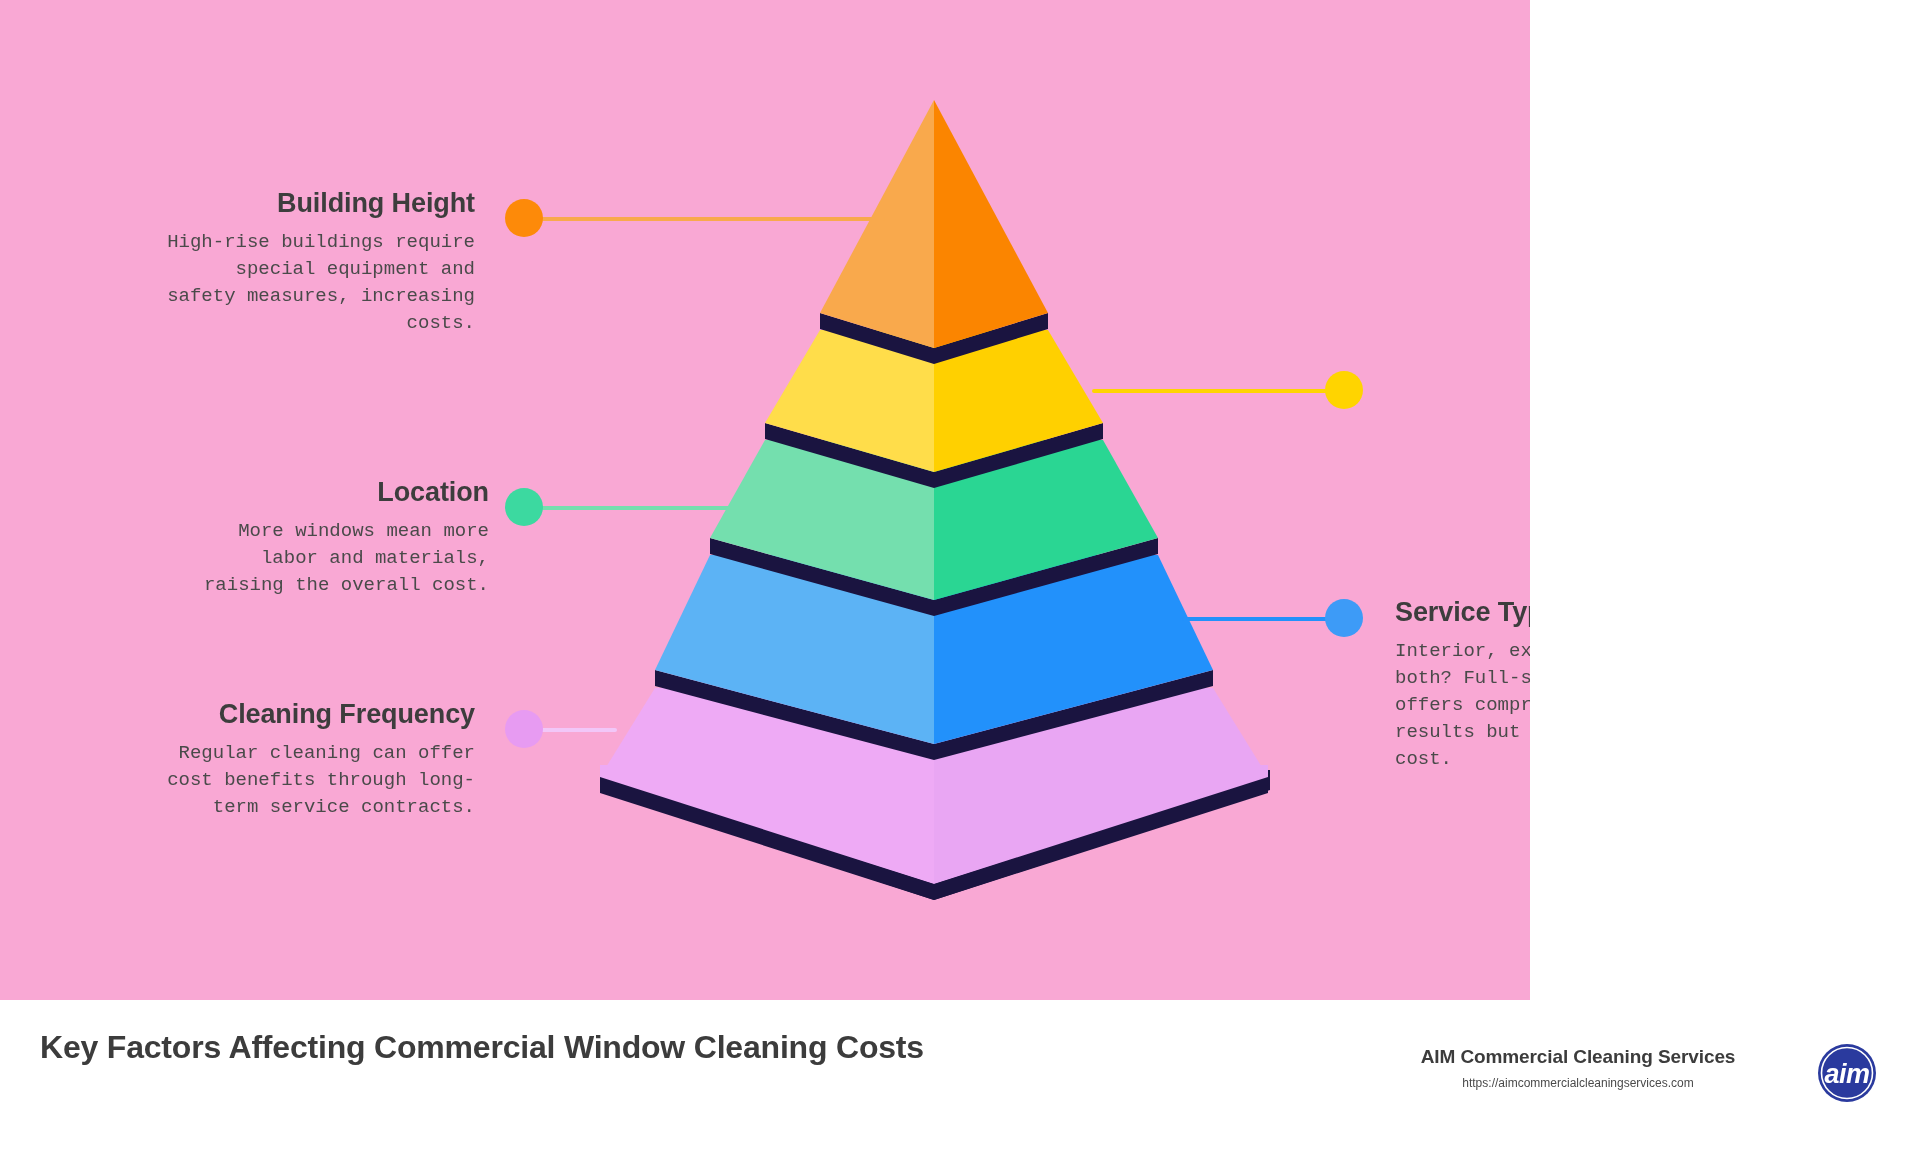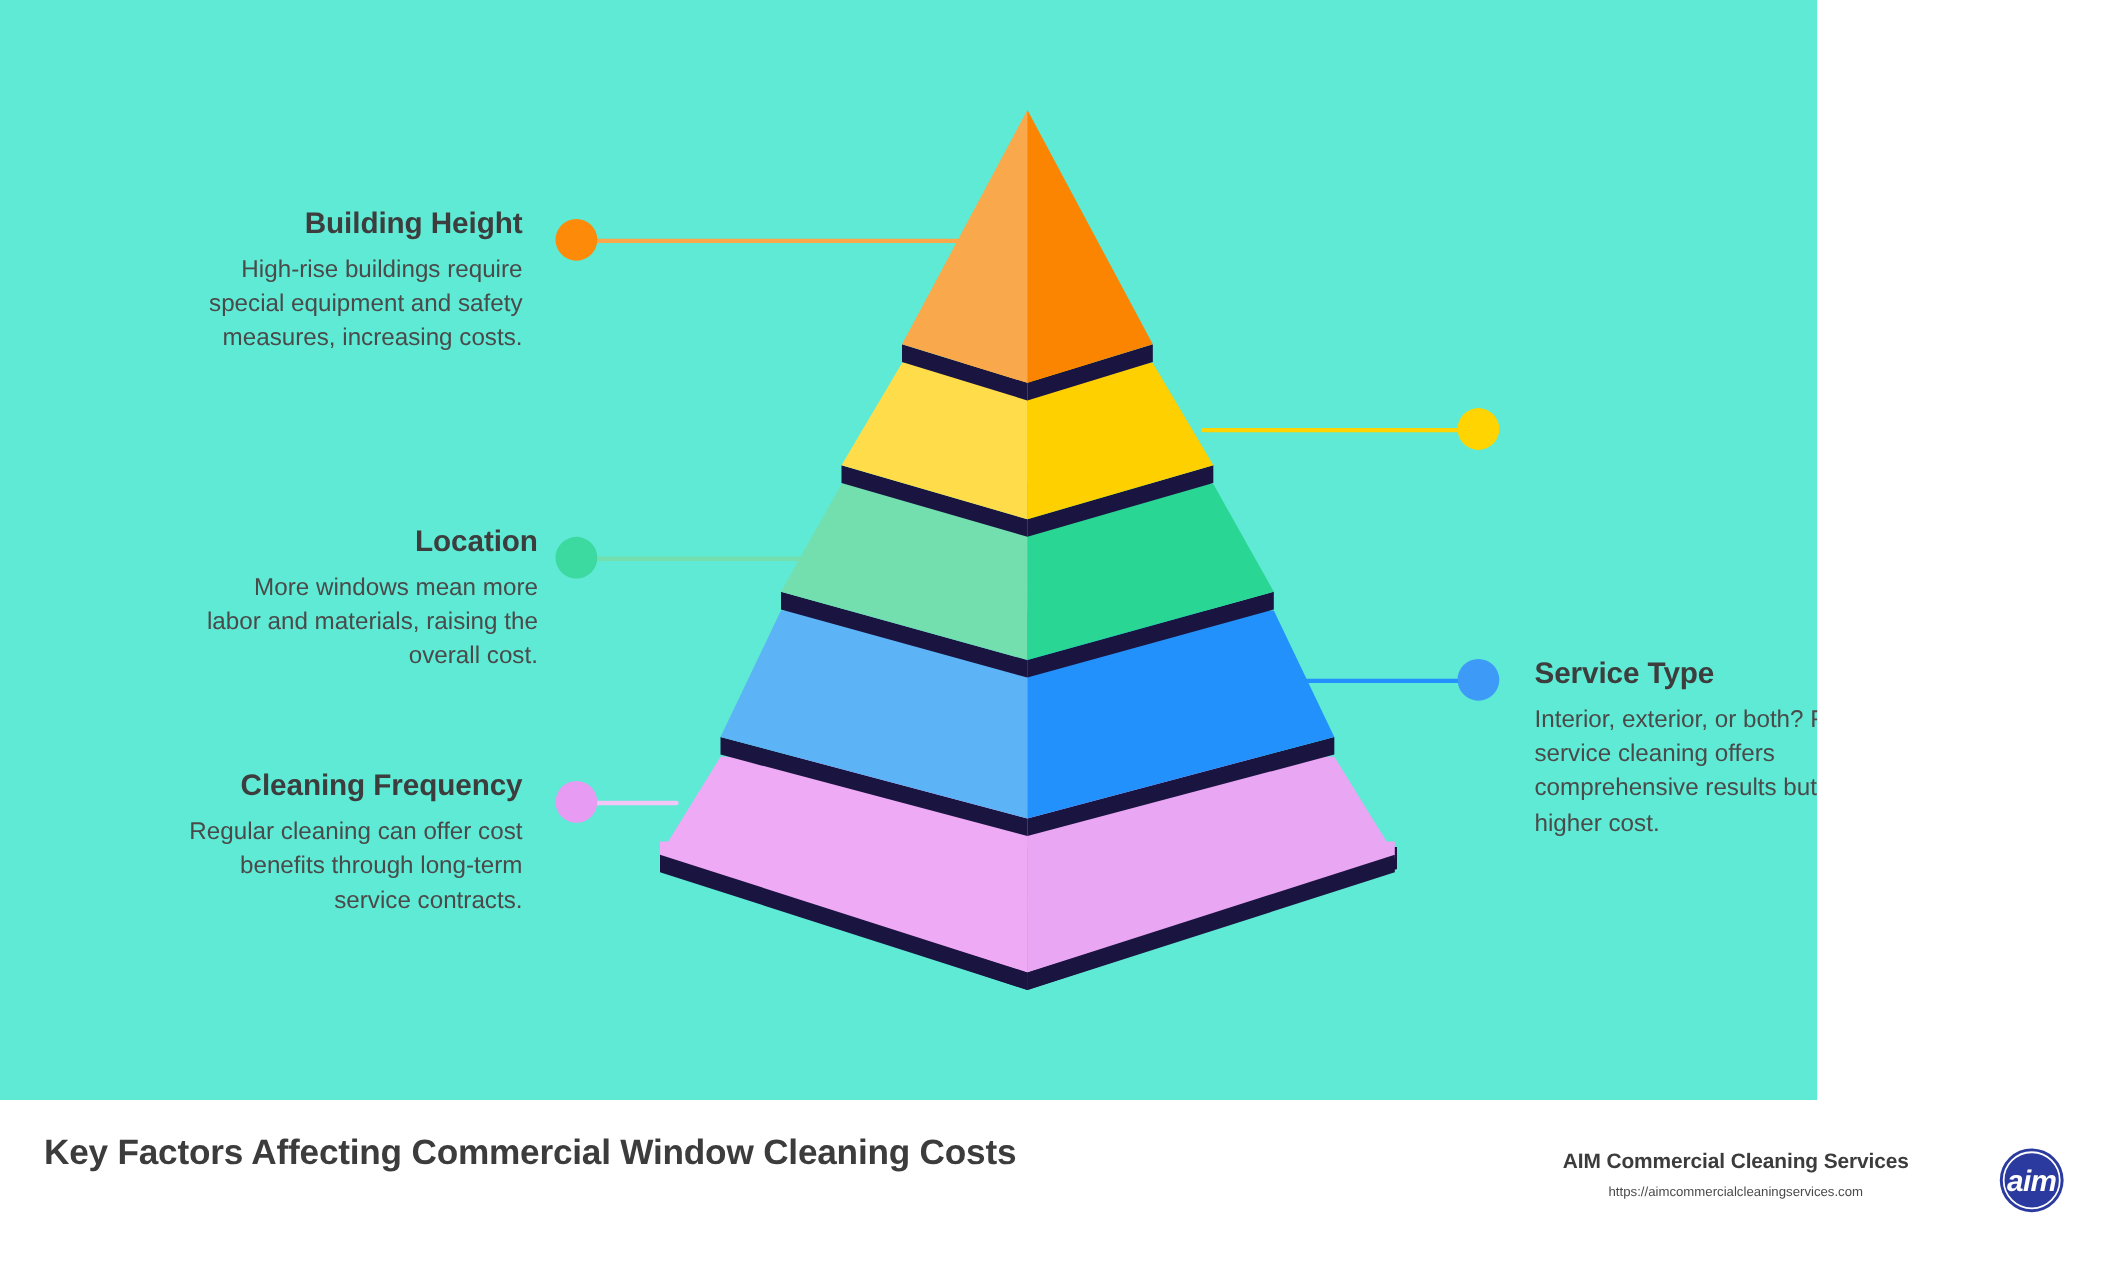--- a/index.html
+++ b/index.html
@@ -21,23 +21,23 @@
     width: 1911px;
     height: 1160px;
     background: #ffffff;
   }
 
   
   .canvas {
     position: absolute;
     left: 0;
     top: 0;
-    width: 1652px;
+    width: 1530px;
     height: 1000px;
-    background: #5eead4;
+    background: #f9a8d4;
     overflow: hidden;
   }
 
   
   .pyramid-wrap {
     position: absolute;
     left: 0;
     top: 0;
     width: 1911px;
     height: 1000px;
@@ -55,25 +55,26 @@
   }
   .callout .c-title {
     font-size: 27px;
     font-weight: bold;
     color: #3d3d3d;
     line-height: 1.18;
     margin: 0 0 9px 0;
     letter-spacing: -0.1px;
   }
   .callout .c-desc {
-    font-size: 22px;
+    font-size: 19px;
     font-weight: normal;
     color: #4a4a4a;
     line-height: 1.42;
     margin: 0;
+    font-family: Liberation Mono, monospace;
   }
   .callout.left  { text-align: right; }
   .callout.right { text-align: left; }
 
   
   .dot {
     position: absolute;
     width: 38px;
     height: 38px;
     border-radius: 50%;

